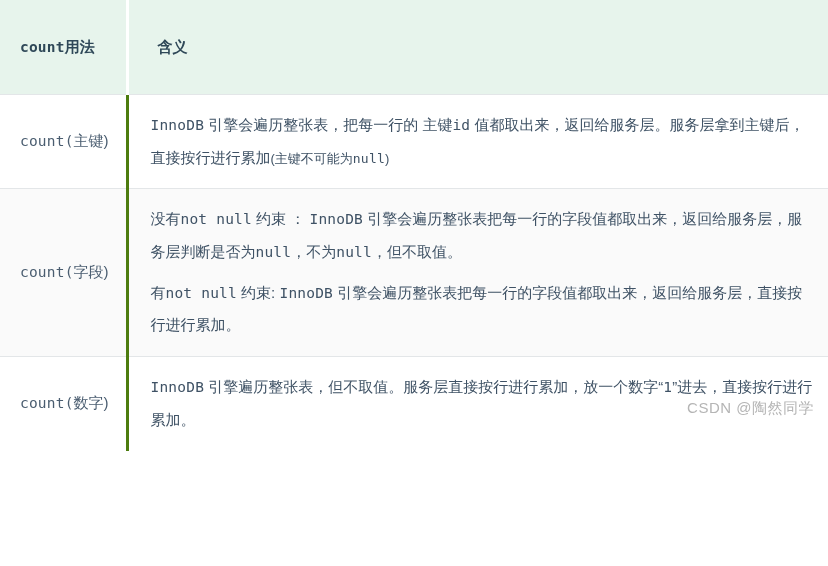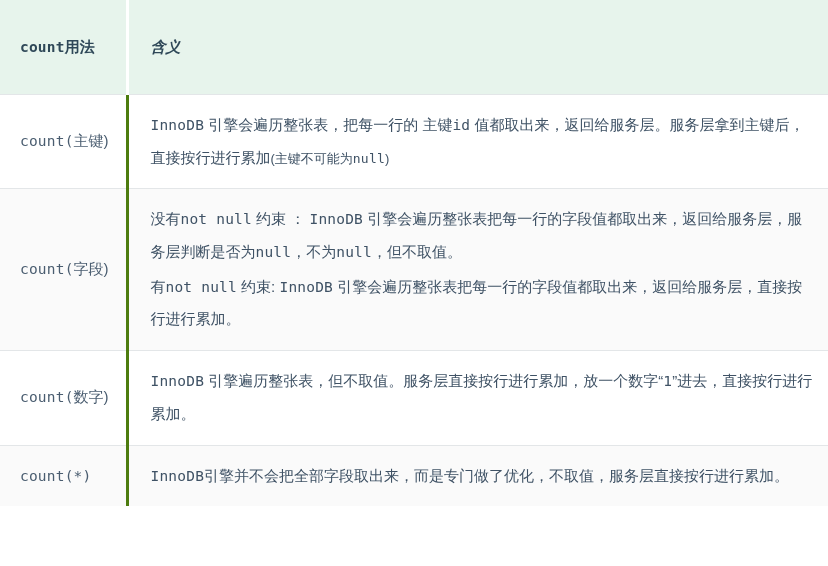--- a/index.html
+++ b/index.html
@@ -40,22 +40,21 @@
     padding: 16px 18px 16px 20px;
     height: 62px;
     border: none;
     line-height: 2.05;
   }
   thead th.th-usage {
     border-right: 3px solid #ffffff;
     padding-left: 20px;
   }
   thead th.th-meaning {
-    padding-left: 22px;
-    font-style: italic;
+    padding-left: 29px;
   }
 
   tbody td {
     vertical-align: middle;
     color: #3f5265;
     border-top: 1px solid #e3e6e8;
     line-height: 2.18;
     font-size: 15px;
   }
   tbody tr.shade td { background: #fafafa; }
@@ -71,21 +70,21 @@
   }
 
   .mono {
     font-family: "DejaVu Sans Mono", "Liberation Mono", monospace;
     font-size: 14.5px;
     letter-spacing: 0.2px;
   }
   thead .mono { font-weight: bold; }
 
   .para { margin: 0; }
-  .para + .para { margin-top: 2px; }
+  .para + .para { margin-top: 8px; }
 
   .small-note {
     font-size: 13px;
   }
 
   .watermark {
     position: absolute;
     right: 14px;
     bottom: 8px;
     color: #b5b5b5;
@@ -124,22 +123,17 @@
             <p class="para"><span>没有</span><span class="mono">not null</span><span> 约束 ： </span><span class="mono">InnoDB</span><span> 引擎会遍历整张表把每一行的字段值都取出来，返回给服务层，服务层判断是否为</span><span class="mono">null</span><span>，不为</span><span class="mono">null</span><span>，但不取值。</span></p>
             <p class="para"><span>有</span><span class="mono">not null</span><span> 约束: </span><span class="mono">InnoDB</span><span> 引擎会遍历整张表把每一行的字段值都取出来，返回给服务层，直接按行进行累加。</span></p>
           </td>
         </tr>
         <tr class="plain">
           <td class="cell-usage"><span class="mono">count(</span><span>数字)</span></td>
           <td class="cell-meaning">
             <p class="para"><span class="mono">InnoDB</span><span> 引擎遍历整张表，但不取值。服务层直接按行进行累加，放一个数字“</span><span class="mono">1</span><span>”进去，直接按行进行累加。</span></p>
           </td>
         </tr>
-        <tr class="shade">
-          <td class="cell-usage"><span class="mono">count(*)</span></td>
-          <td class="cell-meaning">
-            <p class="para"><span class="mono">InnoDB</span><span>引擎并不会把全部字段取出来，而是专门做了优化，不取值，服务层直接按行进行累加。</span></p>
-          </td>
-        </tr>
       </tbody>
   </table>
 
+  <div class="watermark">CSDN @陶然同学</div>
 </div>
 
 </body></html>

